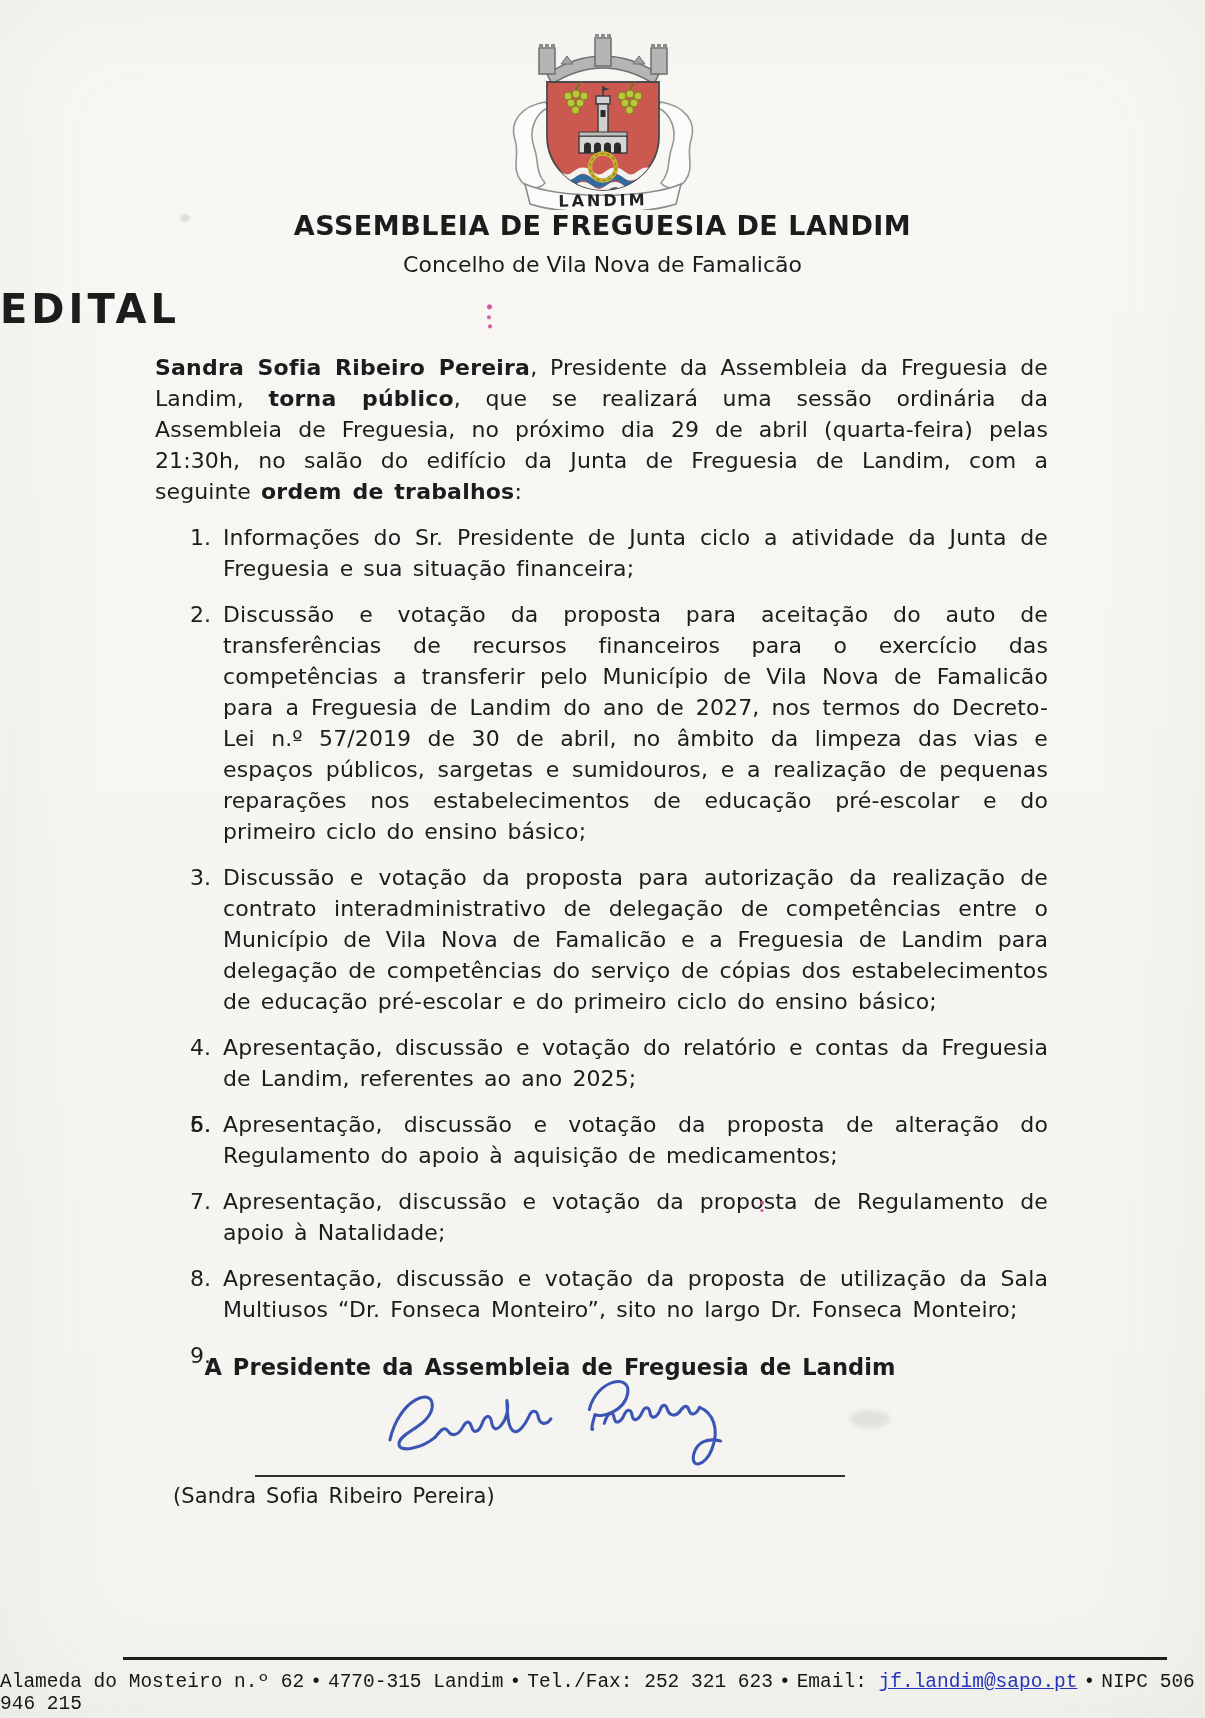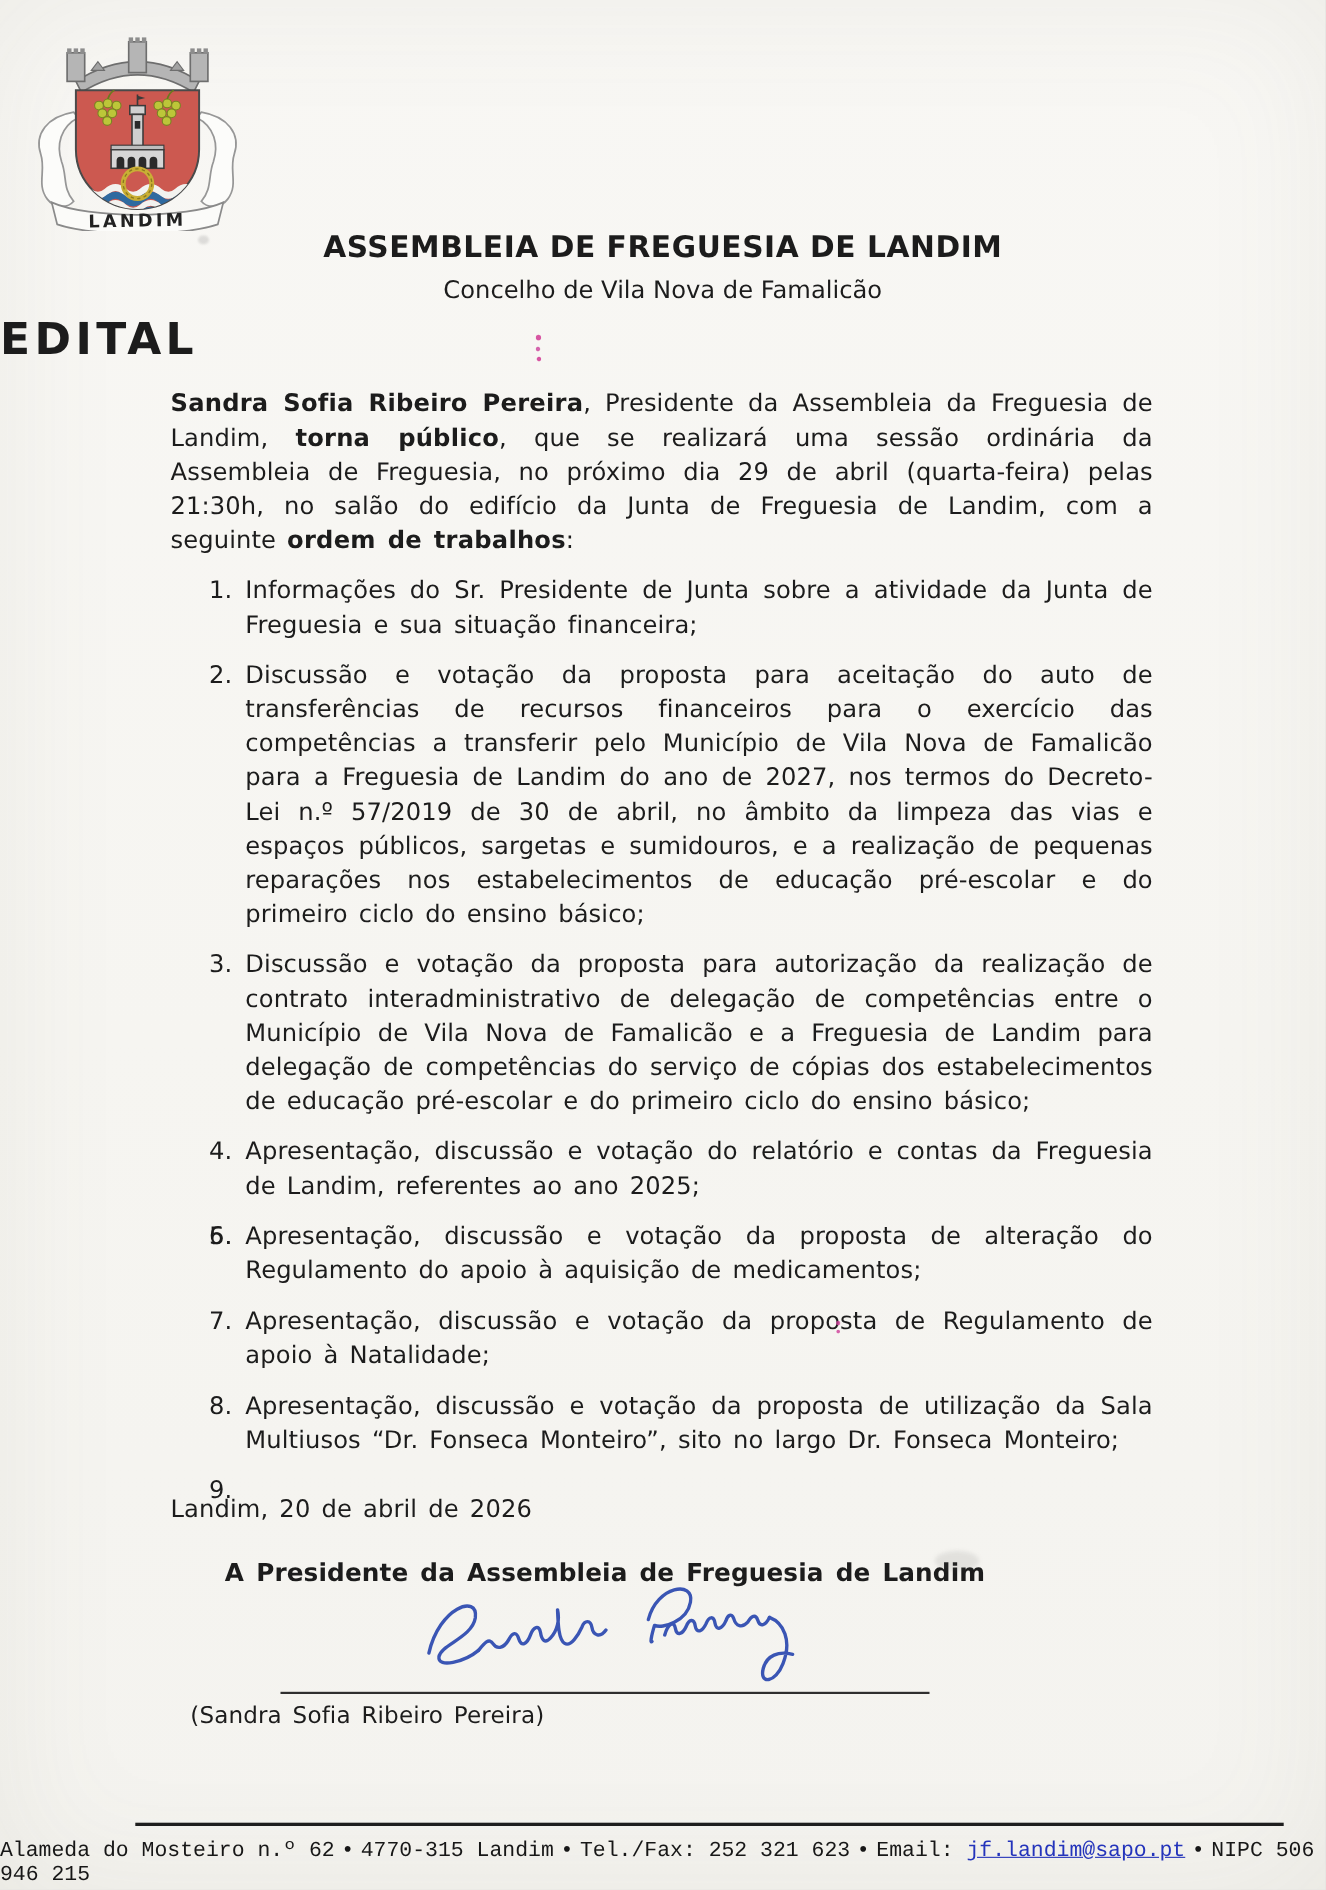--- a/index.html
+++ b/index.html
@@ -4,21 +4,21 @@
 <style>
   html,body{margin:0;padding:0;background:#e8e7e4;}
   .page{
     position:relative;width:1205px;height:1718px;margin:0 auto;
     background:linear-gradient(180deg,#f8f7f4 0%,#f6f5f1 55%,#f4f3ef 100%);
     font-family:"DejaVu Sans","Liberation Sans",sans-serif;
     color:#1c1c1c;overflow:hidden;
     box-shadow:inset 0 0 120px rgba(120,110,95,.08);
   }
   
-  .crest-wrap{position:absolute;top:18px;left:0;width:100%;display:flex;}
+  .crest-wrap{position:absolute;top:18px;left:0;width:100%;display:flex;justify-content:center;}
   
   .title{position:absolute;top:210px;left:0;width:100%;text-align:center;
          font-size:27px;font-weight:bold;letter-spacing:.5px;}
   .subtitle{position:absolute;top:252px;left:0;width:100%;text-align:center;font-size:22px;}
   .doctype{position:absolute;top:286px;left:0;width:100%;text-align:left;
            font-size:40px;font-weight:bold;letter-spacing:4px;}
   
   .flow{position:absolute;top:352px;left:155px;width:893px;
         font-size:22px;line-height:31px;letter-spacing:.1px;word-spacing:3px;}
   .intro{margin:0;text-align:justify;}
@@ -143,32 +143,31 @@
   </div>
 
   <div class="title">ASSEMBLEIA DE FREGUESIA DE LANDIM</div>
   <div class="subtitle">Concelho de Vila Nova de Famalicão</div>
   <div class="doctype">EDITAL</div>
 
   <div class="flow">
     <p class="intro"><b>Sandra Sofia Ribeiro Pereira</b><span>, Presidente da Assembleia da Freguesia de Landim, </span><b>torna público</b><span>, que se realizará uma sessão ordinária da Assembleia de Freguesia, no próximo dia 29 de abril (quarta-feira) pelas 21:30h, no salão do edifício da Junta de Freguesia de Landim, com a seguinte </span><b>ordem de trabalhos</b><span>:</span></p>
 
     <ol class="agenda">
-        <li><span class="num">1.</span><span>Informações do Sr. Presidente de Junta sobre a atividade da Junta de Freguesia e sua situação financeira;</span></li>
+        <li><span class="num">1.</span><span>Informações do Sr. Presidente de Junta ciclo a atividade da Junta de Freguesia e sua situação financeira;</span></li>
         <li><span class="num">2.</span><span>Discussão e votação da proposta para aceitação do auto de transferências de recursos financeiros para o exercício das competências a transferir pelo Município de Vila Nova de Famalicão para a Freguesia de Landim do ano de 2027, nos termos do Decreto-Lei n.º 57/2019 de 30 de abril, no âmbito da limpeza das vias e espaços públicos, sargetas e sumidouros, e a realização de pequenas reparações nos estabelecimentos de educação pré-escolar e do primeiro ciclo do ensino básico;</span></li>
         <li><span class="num">3.</span><span>Discussão e votação da proposta para autorização da realização de contrato interadministrativo de delegação de competências entre o Município de Vila Nova de Famalicão e a Freguesia de Landim para delegação de competências do serviço de cópias dos estabelecimentos de educação pré-escolar e do primeiro ciclo do ensino básico;</span></li>
         <li><span class="num">4.</span><span>Apresentação, discussão e votação do relatório e contas da Freguesia de Landim, referentes ao ano 2025;</span></li>
         <li><span class="num">5.</span></li>
         <li><span class="num">6.</span><span>Apresentação, discussão e votação da proposta de alteração do Regulamento do apoio à aquisição de medicamentos;</span></li>
         <li><span class="num">7.</span><span>Apresentação, discussão e votação da proposta de Regulamento de apoio à Natalidade;</span></li>
         <li><span class="num">8.</span><span>Apresentação, discussão e votação da proposta de utilização da Sala Multiusos “Dr. Fonseca Monteiro”, sito no largo Dr. Fonseca Monteiro;</span></li>
         <li><span class="num">9.</span></li>
       </ol>
 
-    <div class="dateline">Landim, 20 de abril de 2026</div>
 
     <div class="signer-title">A Presidente da Assembleia de Freguesia de Landim</div>
 
     <div class="sig-area">
       <svg class="sig-ink" width="380" height="130" viewBox="0 0 420 144">
         <g fill="none" stroke="#3a55b4" stroke-width="3.4" stroke-linecap="round" stroke-linejoin="round" transform="rotate(-2 210 70)">
           <path d="M18,74 C30,28 70,16 66,40 C62,60 30,66 28,78 C26,90 54,84 68,73"></path>
           <path d="M68,73 C74,66 79,60 83,67 C86,72 93,73 99,63 C103,56 107,55 109,63 C111,71 117,69 121,59 C124,51 130,49 131,57 C132,65 135,69 141,63 C148,56 151,45 149,35 C149,49 149,65 155,69 C161,73 169,61 173,53 C176,46 182,46 183,54 C184,62 191,65 197,57"></path>
           <path d="M240,48 C250,14 288,10 283,32 C279,51 254,58 246,54 C242,66 241,72 243,70"></path>
           <path d="M256,64 C260,52 266,50 267,58 C268,66 274,64 278,56 C281,49 286,48 287,56 C288,64 294,62 298,54 C301,47 306,46 307,54 C308,62 314,60 318,52 C320,46 324,44 326,50 C328,58 334,60 340,54 C344,48 348,46 350,52 C352,60 358,58 362,50"></path>

